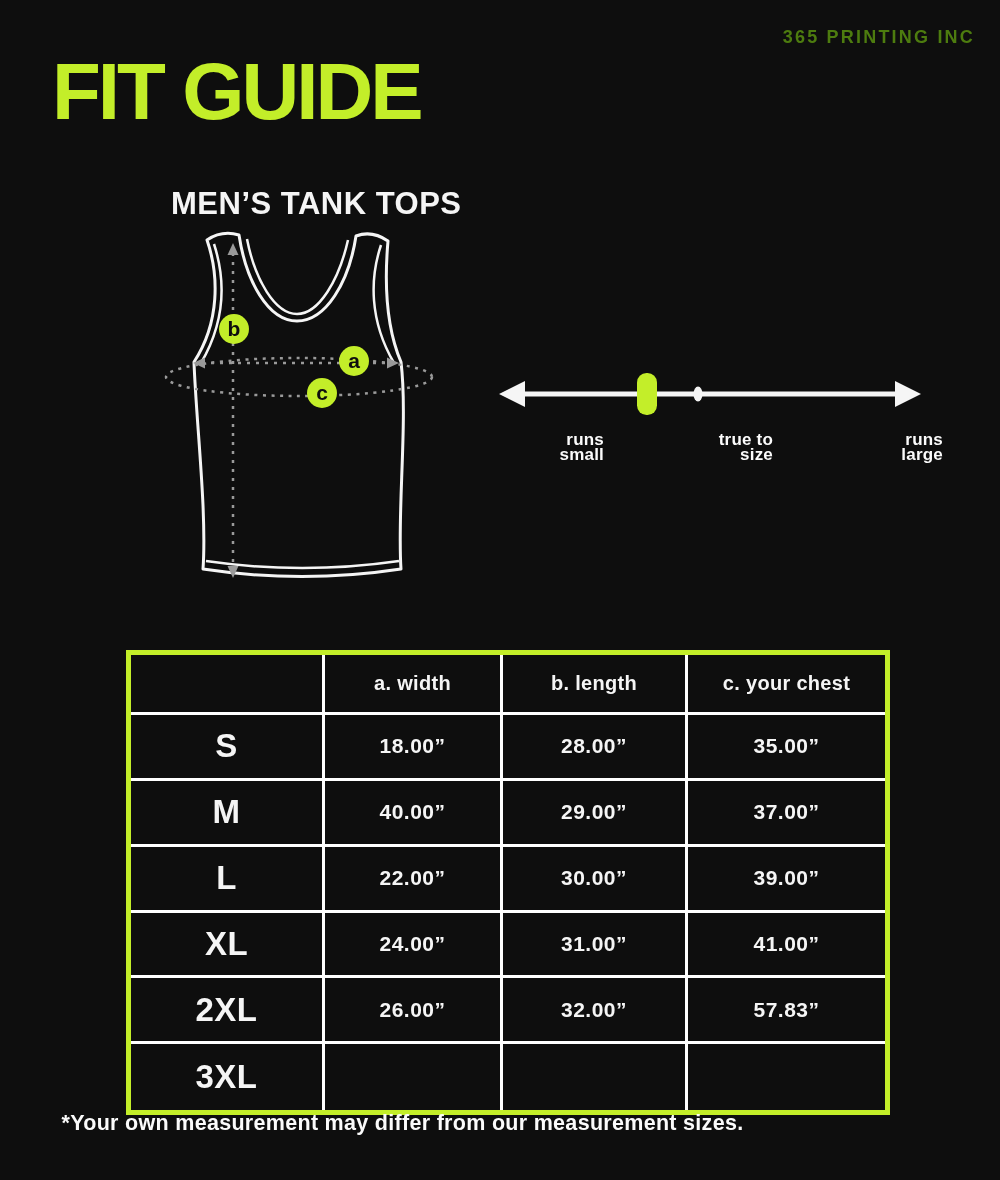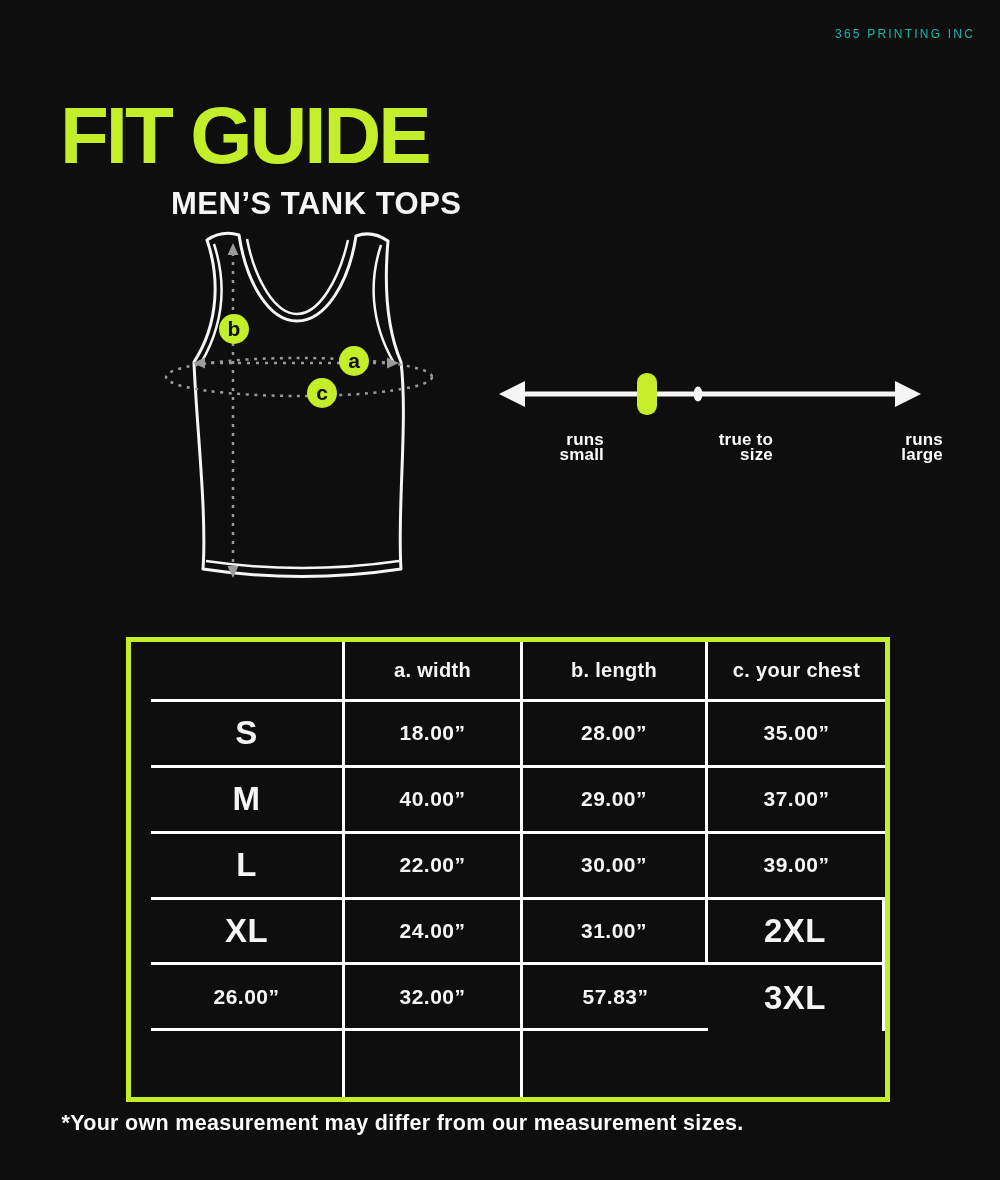--- a/index.html
+++ b/index.html
@@ -2,49 +2,47 @@
 <html><head>
 <meta charset="utf-8">
 <style>
   html,body{margin:0;padding:0;background:#0e0e0e;}
   body{
     position:relative;width:1000px;height:1180px;overflow:hidden;
     font-family:"Liberation Sans",sans-serif;color:#f5f5f5;
   }
   .brand{
     position:absolute;top:27px;right:25px;
-    font-size:12px;font-weight:normal;letter-spacing:2.2px;color:#14b8a6;
+    font-size:18px;font-weight:bold;letter-spacing:2.2px;color:#4d7c0f;
   }
   .title{
-    position:absolute;left:60px;top:52px;
+    position:absolute;left:52px;top:52px;
     font-size:80px;font-weight:bold;letter-spacing:-3px;line-height:1;
     color:#c3ee29;
-    margin-top:44px;
   }
   .subtitle{
     position:absolute;left:171px;top:138px;
     font-size:31px;font-weight:bold;letter-spacing:0.5px;color:#f5f5f5;margin-top:48px;
   }
   .tank-svg{position:absolute;left:150px;top:220px;}
   .scale-svg{position:absolute;left:498px;top:365px;}
   .scale-label{
     position:absolute;top:432px;width:130px;
     font-size:17px;font-weight:bold;line-height:15px;
     text-align:right;white-space:pre-line;letter-spacing:0.2px;color:#fbfbfb;
   }
   .scale-label.left{left:474px;}
   .scale-label.center{left:643px;}
   .scale-label.right{left:813px;}
   .size-table{
-    position:absolute;left:126px;top:637px;width:764px;height:465px;
+    position:absolute;left:126px;top:650px;width:764px;height:465px;
     box-sizing:border-box;border:5px solid #c3ee29;
     display:grid;
     grid-template-columns:194px 178px 185px 1fr;
     grid-template-rows:60px repeat(6,1fr);
-    padding-left:20px;
   }
   .cell{
     border-right:3px solid #fff;border-bottom:3px solid #fff;
     display:flex;align-items:center;justify-content:center;
     font-weight:bold;
   }
   .cell.lastcol{border-right:none;}
   .cell.lastrow{border-bottom:none;}
   .cell.head{font-size:20px;letter-spacing:0.3px;}
   .cell.size{font-size:33px;letter-spacing:0.5px;}
@@ -130,20 +128,21 @@
   <div class="cell val lastcol">37.00”</div>
 
   <div class="cell size">L</div>
   <div class="cell val">22.00”</div>
   <div class="cell val">30.00”</div>
   <div class="cell val lastcol">39.00”</div>
 
   <div class="cell size">XL</div>
   <div class="cell val">24.00”</div>
   <div class="cell val">31.00”</div>
+  <div class="cell val lastcol">41.00”</div>
 
   <div class="cell size">2XL</div>
   <div class="cell val">26.00”</div>
   <div class="cell val">32.00”</div>
   <div class="cell val lastcol">57.83”</div>
 
   <div class="cell size lastrow">3XL</div>
   <div class="cell val lastrow"></div>
   <div class="cell val lastrow"></div>
   <div class="cell val lastrow lastcol"></div>

